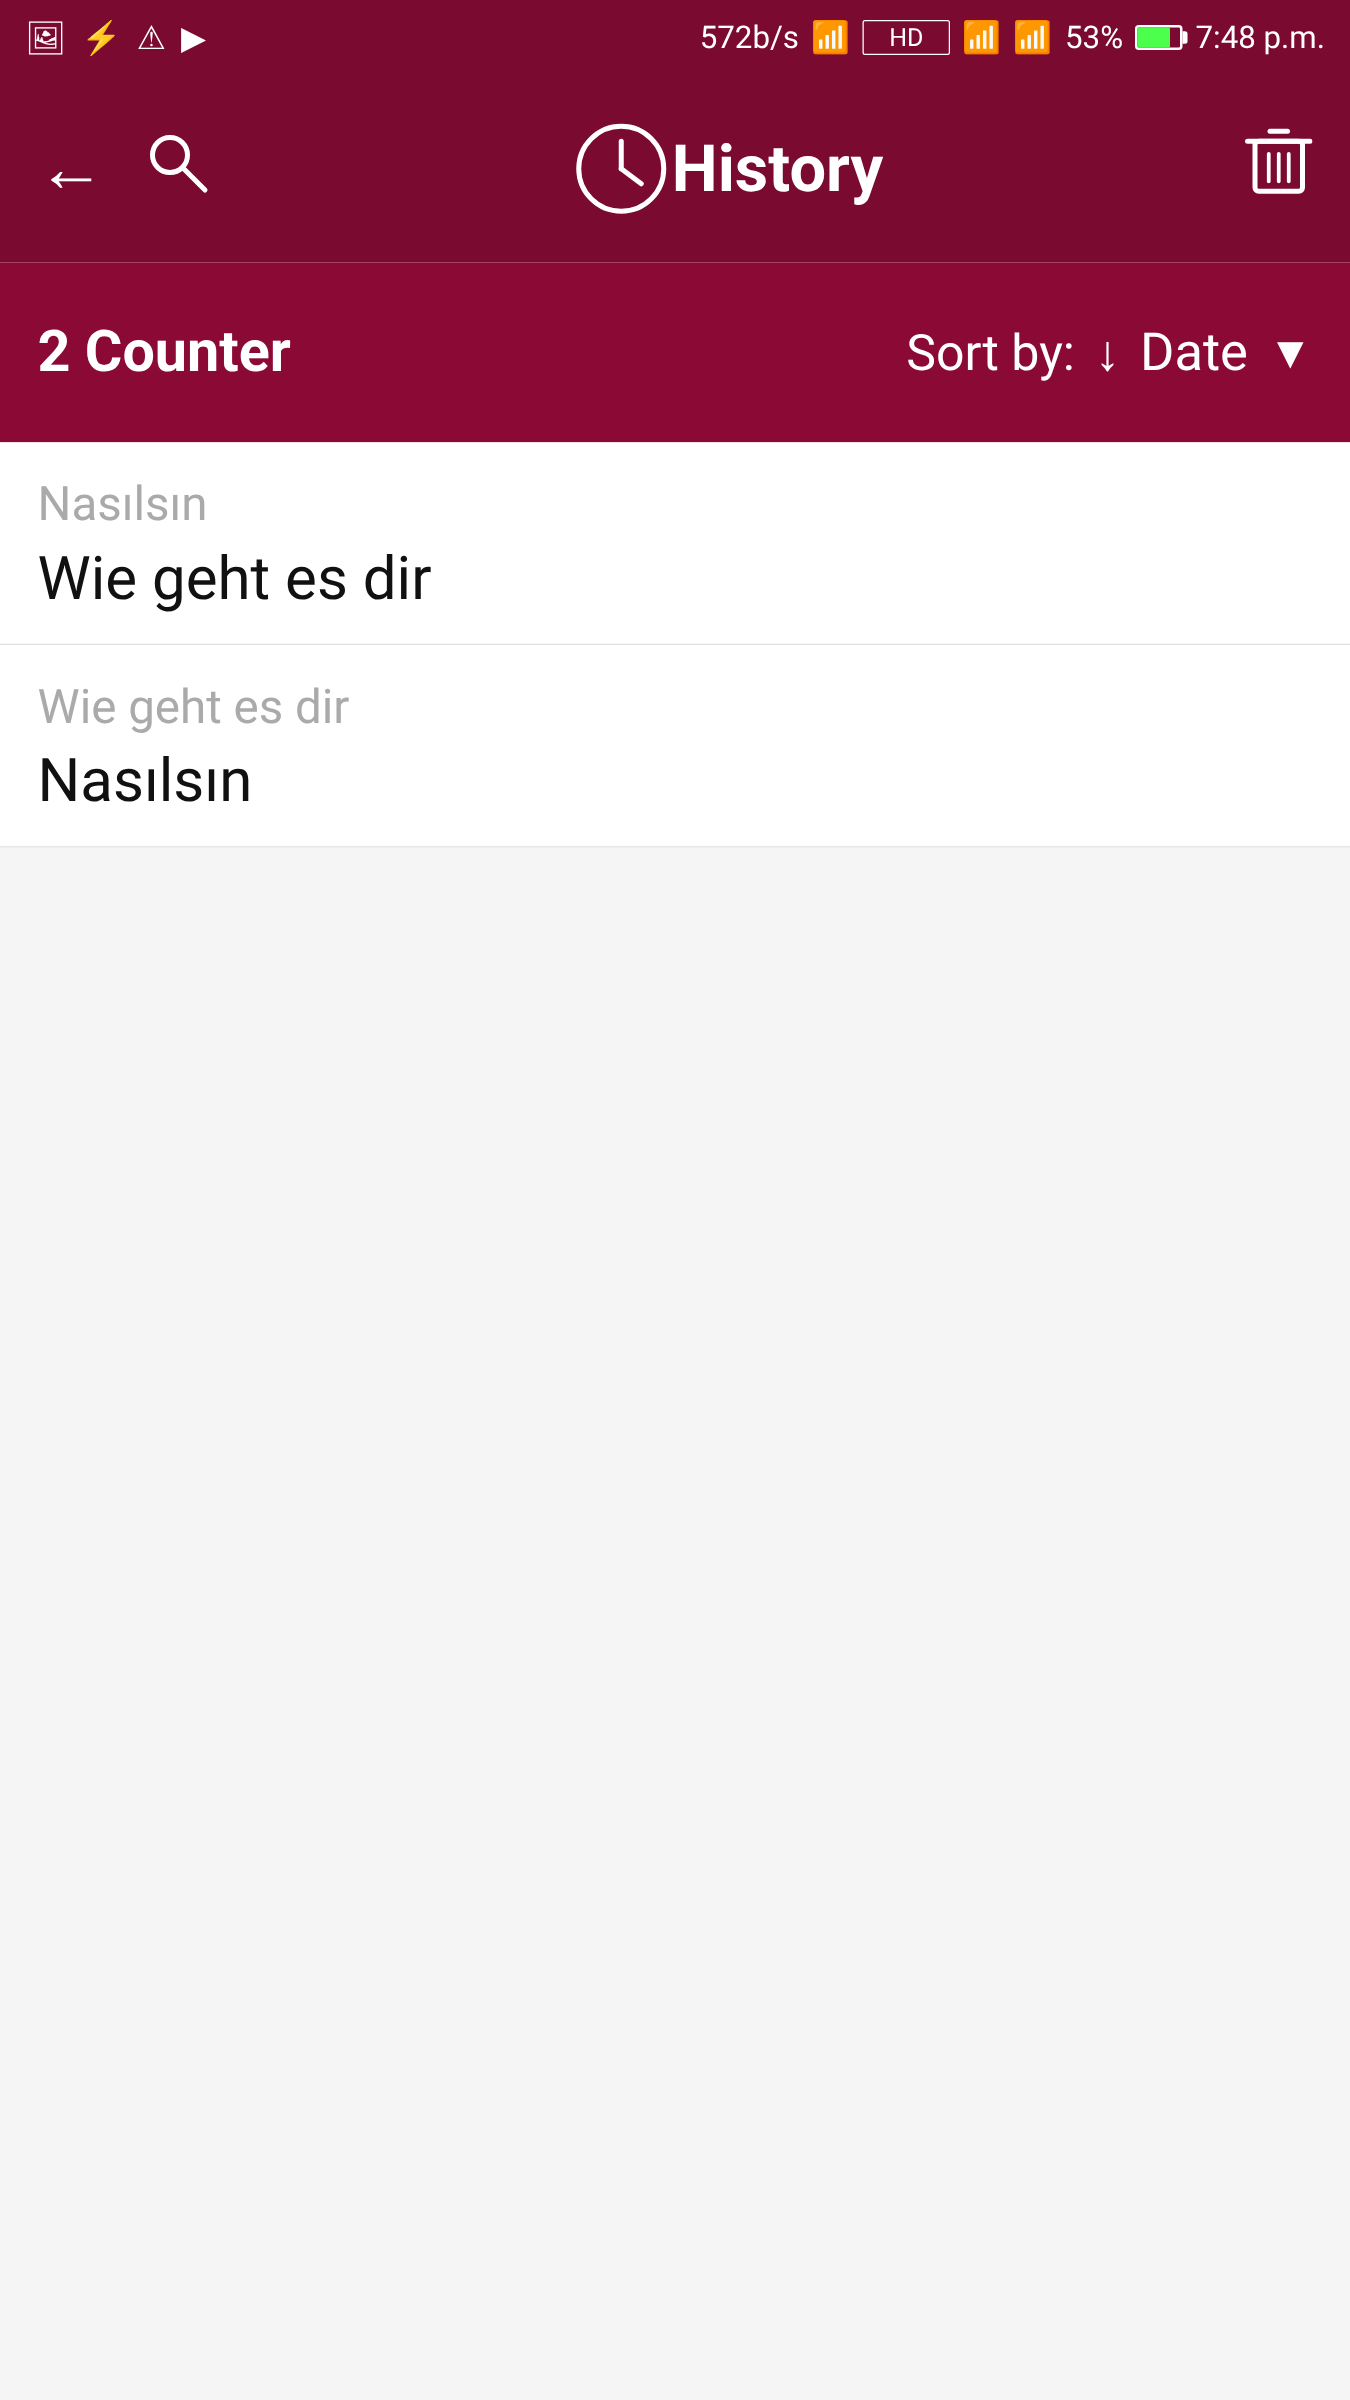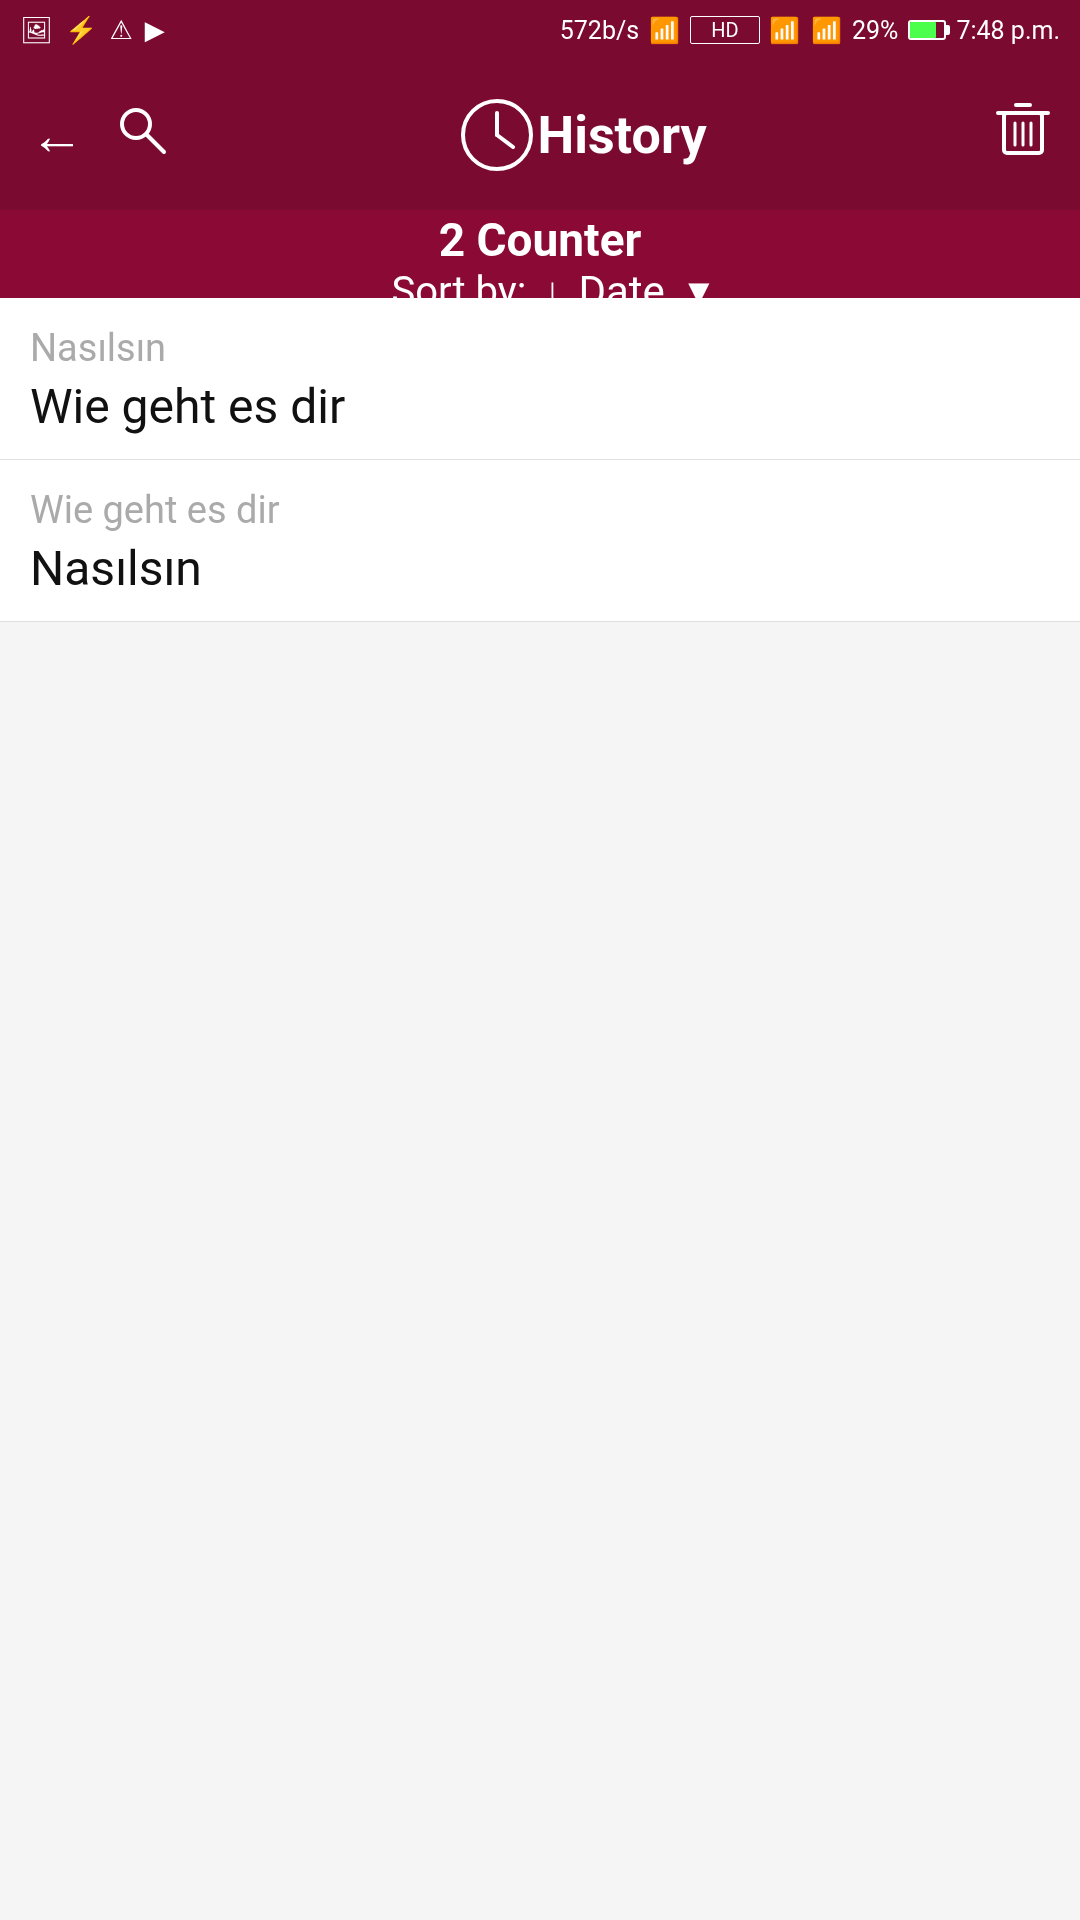--- a/index.html
+++ b/index.html
@@ -73,28 +73,27 @@
     }
 
     .clock-icon {
       width: 80px;
       height: 80px;
     }
 
     
     .filter-bar {
       width: 100%;
-      height: 88px;
+      height: 144px;
       background: #8b0a35;
       display: flex;
       align-items: center;
       justify-content: space-between;
       padding: 3px 30px;
       color: white;
-      flex-direction: column;
     }
 
     .counter-label {
       font-size: 46px;
       font-weight: bold;
       color: white;
     }
 
     .sort-section {
       display: flex;
@@ -207,21 +206,21 @@
     <span>⚡</span>
     <span>⚠</span>
     <span>▶</span>
   </div>
   <div class="status-bar-right">
     <span>572b/s</span>
     <span>📶</span>
     <span style="font-size:20px; border:1px solid white; padding:1px 20px; border-radius:2px;">HD</span>
     <span>📶</span>
     <span>📶</span>
-    <span>29%</span>
+    <span>53%</span>
     <span class="battery-bar">
       <div class="battery-fill"></div>
     </span>
     <span>7:48 p.m.</span>
   </div>
 </div>
 
 <div class="toolbar">
   <div class="toolbar-left">
     <span class="icon-back">←</span>

